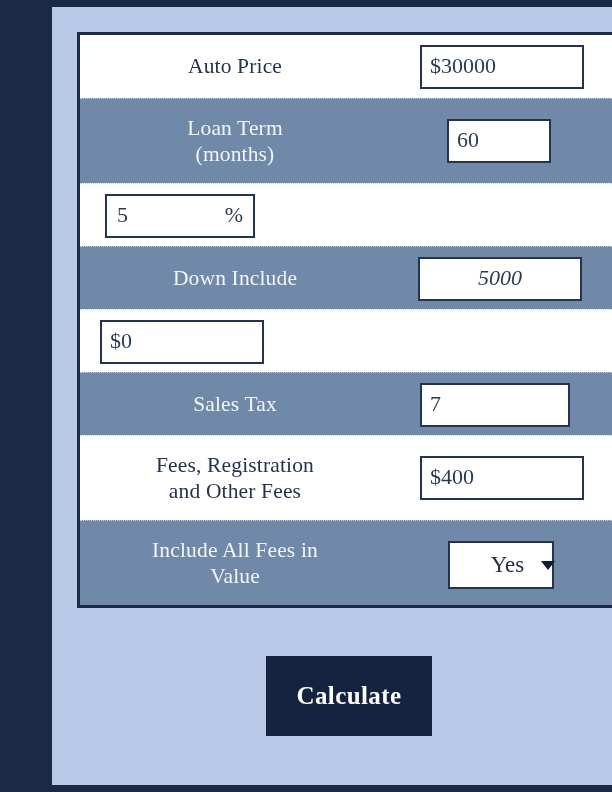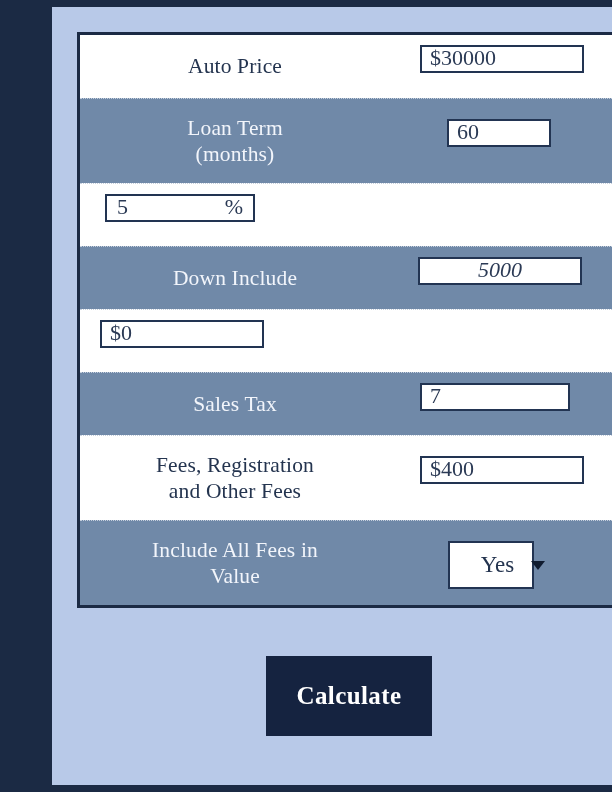--- a/index.html
+++ b/index.html
@@ -80,21 +80,21 @@
     height: 100%;
     display: flex;
     align-items: center;
   }
 
   
   .txtbox {
     box-sizing: border-box;
     background: #ffffff;
     border: 2px solid #223452;
-    height: 28px;
+    height: 44px;
     display: flex;
     align-items: center;
     font-size: 22px;
     color: #2b3a55;
     padding: 0 8px;
     position: absolute;
   }
   .txtbox .val { display: block; line-height: 1; padding-bottom: 2px; }
 
   
@@ -105,21 +105,21 @@
   #f-down-pay     { left: 18px; top: 10px;  width: 164px; justify-content: center; font-style: italic; }
   #f-trade-in     { left: 20px; top: 10px;  width: 164px; }
   #f-sales-tax    { left: 20px; top: 10px;  width: 150px; }
   #f-fees         { left: 20px; top: 20px;  width: 164px; }
 
   
   .dropdown {
     position: absolute;
     left: 48px;
     top: 20px;
-    width: 86px;
+    width: 106px;
     height: 48px;
     box-sizing: border-box;
     background: #ffffff;
     border: 2px solid #223452;
     display: flex;
     align-items: center;
     justify-content: center;
     gap: 17px;
     font-size: 23px;
     color: #24344f;

